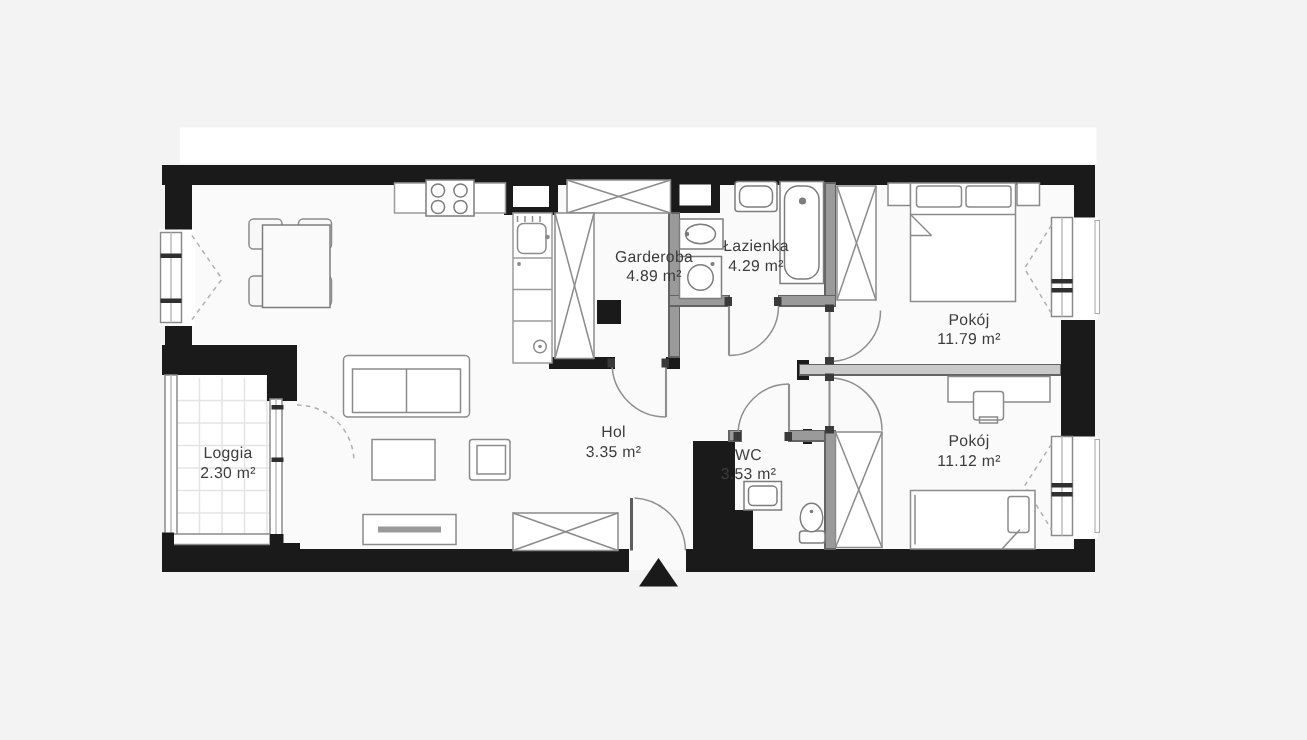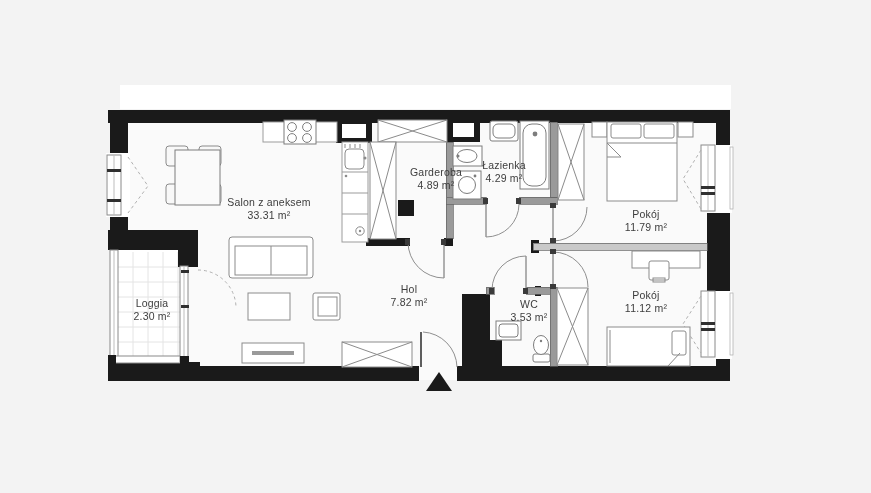--- a/index.html
+++ b/index.html
@@ -311,45 +311,41 @@
       <rect x="672" y="331" width="14" height="24" rx="2" fill="none"></rect>
       <line x1="668" y1="366" x2="680" y2="353"></line>
       <line x1="610" y1="330" x2="610" y2="363"></line>
     </g>
 
     <g>
       <path d="M439,372 L452,391 L426,391 Z" fill="#1a1a1a"></path>
     </g>
   </svg>
 
-  <div class="room-label" style="left:269px;top:208px">
-    <div class="room-name">Salon z aneksem</div>
-    <div class="room-area">33.31 m²</div>
-  </div>
   <div class="room-label" style="left:436px;top:178px">
     <div class="room-name">Garderoba</div>
     <div class="room-area">4.89 m²</div>
   </div>
   <div class="room-label" style="left:504px;top:171px">
     <div class="room-name">Łazienka</div>
     <div class="room-area">4.29 m²</div>
   </div>
   <div class="room-label" style="left:646px;top:220px">
     <div class="room-name">Pokój</div>
     <div class="room-area">11.79 m²</div>
   </div>
   <div class="room-label" style="left:646px;top:301px">
     <div class="room-name">Pokój</div>
     <div class="room-area">11.12 m²</div>
   </div>
   <div class="room-label" style="left:409px;top:295px">
     <div class="room-name">Hol</div>
-    <div class="room-area">7.82 m²</div>
-  </div>
-  <div class="room-label" style="left:529px;top:310px">
+    <div class="room-area">3.35 m²</div>
+  </div>
+  <div class="room-label" style="left:499px;top:310px">
     <div class="room-name">WC</div>
     <div class="room-area">3.53 m²</div>
   </div>
   <div class="room-label" style="left:152px;top:309px">
     <div class="room-name">Loggia</div>
     <div class="room-area">2.30 m²</div>
   </div>
 
 </div>
 

